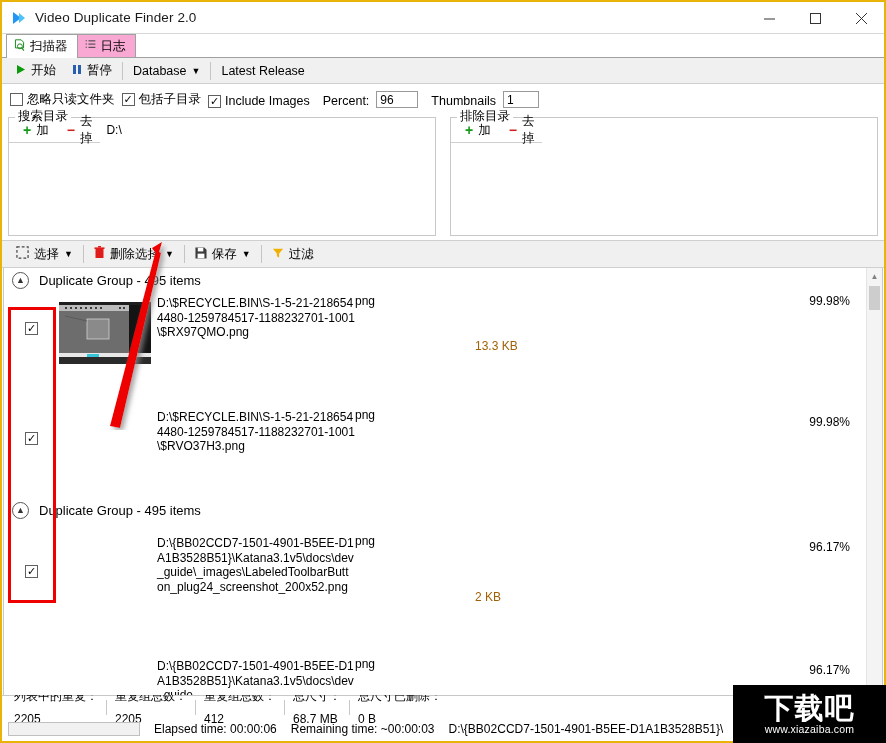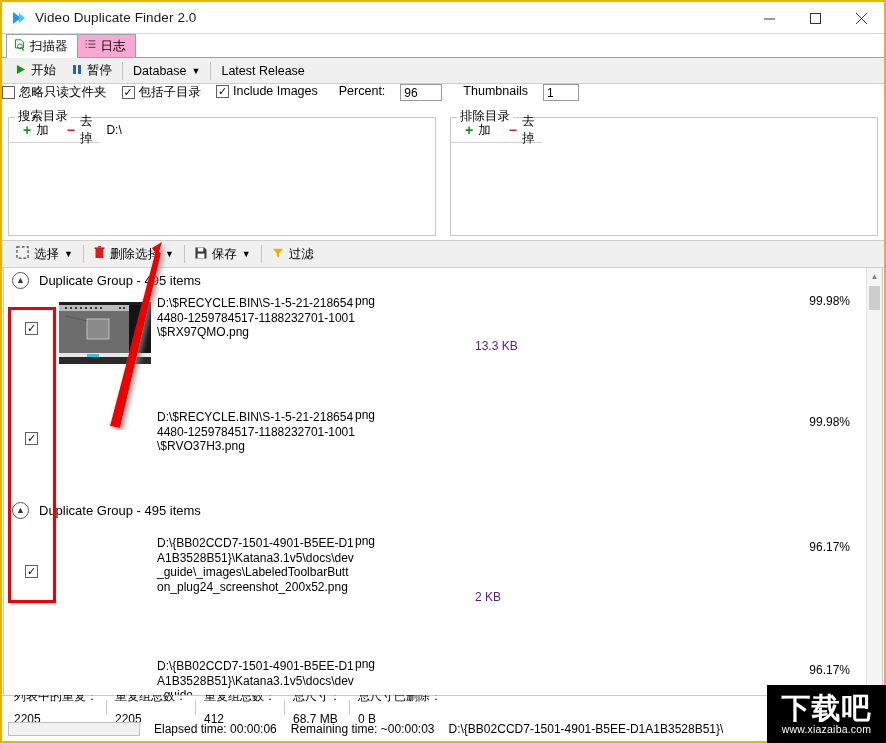--- a/index.html
+++ b/index.html
@@ -112,22 +112,23 @@
   .tb-sep {
     width: 1px; height: 18px; background: #c4c4c4;
     margin: 0 2px;
   }
 
   
   #optionsrow {
     flex: 0 0 24px;
     height: 24px;
     display: flex;
-    align-items: flex-start;
-    gap: 15px;
+    align-items: flex-end;
+    padding-left: 8px;
+    gap: 7px;
     font-size: 12.5px;
     background: #ffffff;
   }
   .chk {
     display: flex; align-items: center; gap: 4px;
     cursor: default;
   }
   .box {
     width: 13px; height: 13px;
     border: 1px solid #606060;
@@ -292,21 +293,21 @@
     font-size: 12px;
     padding-top: 2px;
   }
   .cell-pct {
     flex: 1;
     font-size: 12px;
     text-align: right;
     padding-right: 16px;
     padding-top: 2px;
   }
-  .size-red { color: #4c1d95; }
+  .size-red { color: #a16207; }
   .size-green { color: #2f8f2f; }
 
   
   .vscroll {
     position: absolute;
     right: 0; top: 0; bottom: 0;
     width: 16px;
     background: #f4f4f4;
     border-left: 1px solid #e4e4e4;
   }
@@ -376,21 +377,21 @@
     left: 100px; top: 240px;
     width: 140px; height: 190px;
     pointer-events: none;
     z-index: 41;
   }
 
   
   #watermark {
     position: absolute;
     right: 0; bottom: 0;
-    width: 119px; height: 58px;
+    width: 153px; height: 58px;
     background: #000;
     z-index: 50;
     display: flex;
     flex-direction: column;
     align-items: center;
     justify-content: center;
   }
   #watermark .wm-cn {
     color: #fff;
     font-size: 29px;

